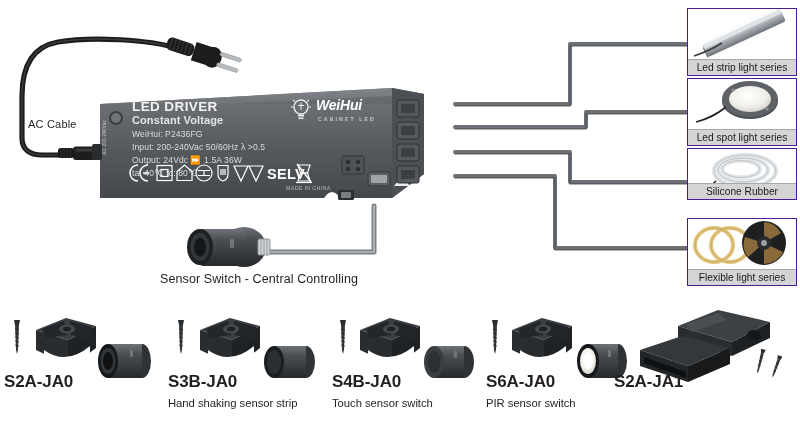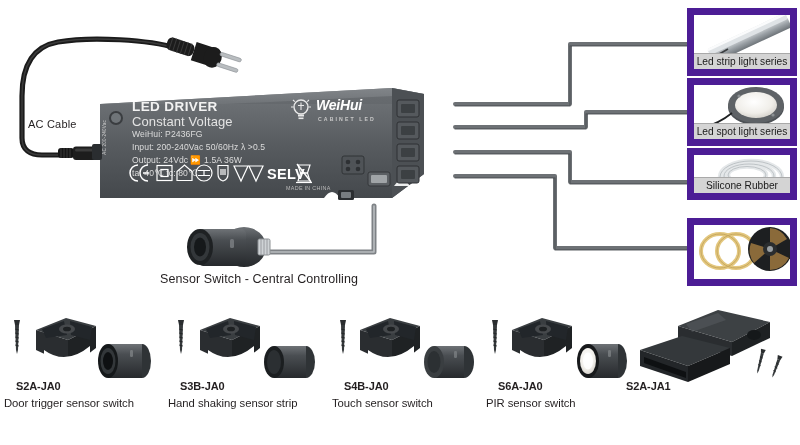--- a/index.html
+++ b/index.html
@@ -5,50 +5,50 @@
   html,body{margin:0;padding:0;background:#ffffff;}
   body{width:800px;height:445px;position:relative;overflow:hidden;
        font-family:"Liberation Sans","DejaVu Sans",sans-serif;color:#231f20;}
   .abs{position:absolute;}
   .noselect{user-select:none;}
   #ac-cable-label{left:28px;top:118px;font-size:11px;color:#231f20;letter-spacing:.2px;}
 
   
   #driver{left:92px;top:86px;width:330px;height:120px;}
   #driver-label-title{position:absolute;left:40px;top:14px;font-size:13.5px;font-weight:bold;color:#f2f2f2;letter-spacing:.4px;line-height:1;}
-  #driver-label-sub{position:absolute;left:40px;top:28px;font-size:13px;font-weight:normal;color:#e3e3e3;letter-spacing:.1px;}
+  #driver-label-sub{position:absolute;left:40px;top:28px;font-size:11px;font-weight:bold;color:#e3e3e3;letter-spacing:.1px;}
   .spec{position:absolute;left:40px;font-size:8.6px;color:#dcdcdc;letter-spacing:.1px;white-space:nowrap;}
   #spec0{top:43px;} #spec1{top:56px;} #spec2{top:69px;} #spec3{top:82px;}
   #made-in{position:absolute;left:194px;top:99px;font-size:5.4px;color:#b9b9b9;letter-spacing:.3px;}
   #brand{position:absolute;left:198px;top:11px;width:116px;height:28px;}
   #brand-name{position:absolute;left:26px;top:0px;font-size:14px;font-weight:bold;color:#ffffff;letter-spacing:-.2px;font-style:italic;}
   #brand-tag{position:absolute;left:28px;top:19px;font-size:5.2px;color:#c9c9c9;letter-spacing:2.1px;font-weight:bold;}
   #certs{position:absolute;left:38px;top:76px;}
   #ac-side-text{position:absolute;left:10px;top:34px;}
   .vtext{font-size:4.6px;color:#cfcfcf;letter-spacing:.2px;
          writing-mode:vertical-rl;transform:rotate(180deg);white-space:nowrap;}
 
   
   #central-caption{left:160px;top:272px;font-size:12.5px;letter-spacing:.1px;}
 
   
   .panel{position:absolute;left:687px;width:110px;background:#ffffff;
-         border:7px solid #4c1d95;box-sizing:border-box;}
+         border:1px solid #4c1d95;box-sizing:border-box;}
   .panel-img{position:relative;width:100%;height:100%;overflow:hidden;background:#fff;}
   .panel-cap{position:absolute;left:0;right:0;bottom:0;height:15px;line-height:15px;
              background:#d4d4d4;border-top:1px solid #a9a9a9;text-align:center;
              font-size:10.2px;color:#1a1a1a;white-space:nowrap;}
   #panel0{top:8px;height:68px;}
   #panel1{top:78px;height:68px;}
   #panel2{top:148px;height:52px;}
   #panel3{top:218px;height:68px;}
 
   
   .prod{position:absolute;top:306px;width:160px;height:110px;}
-  .prod-code{position:absolute;bottom:24px;left:14px;font-size:11px;font-weight:bold;letter-spacing:-.1px;text-align:right;}
+  .prod-code{position:absolute;bottom:24px;left:2px;font-size:17px;font-weight:bold;letter-spacing:-.1px;text-align:right;}
   .prod-desc{position:absolute;bottom:7px;left:2px;font-size:11.3px;letter-spacing:-.05px;white-space:nowrap;}
   #prod0{left:2px;} #prod1{left:166px;} #prod2{left:330px;}
   #prod3{left:484px;} #prod4{left:612px;}
   svg{display:block;overflow:visible;}
 </style>
 </head>
 <body>
 
 <svg class="abs" style="left:0;top:0;" width="800" height="445">
   <defs>
@@ -316,20 +316,21 @@
       <circle cx="76" cy="24" r="22" fill="#1d1f21"></circle>
       <g fill="#8a6a3a">
         <path d="M76,24 L76,3 A21,21 0 0,1 93,14 Z"></path>
         <path d="M76,24 L95,33 A21,21 0 0,1 76,45 Z"></path>
         <path d="M76,24 L60,38 A21,21 0 0,1 57,18 Z"></path>
       </g>
       <circle cx="76" cy="24" r="7" fill="#2a2d2f"></circle>
       <circle cx="76" cy="24" r="3" fill="#9aa0a4"></circle>
     </svg>
   </div>
+  <div class="panel-cap">Flexible light series</div>
 </div>
 
 <div class="prod" id="prod0">
   <svg width="160" height="82">
     <g transform="translate(8,14)">
       <path d="M4,0 L10,0 L9,5 L5,5 Z" fill="#2a2d2f"></path>
       <path d="M5,5 L9,5 L8,30 L7,34 L6,30 Z" fill="#35393b"></path>
       <g stroke="#1a1c1e" stroke-width=".7">
         <path d="M5,9 L9,10 M5,13 L9,14 M5,17 L9,18 M5,21 L9,22 M5,25 L9,26"></path>
       </g>
@@ -349,21 +350,20 @@
     <g transform="translate(98,38)">
       <ellipse cx="42" cy="17" rx="9" ry="17" fill="#2f3336"></ellipse>
       <rect x="8" y="0" width="34" height="34" fill="url(#gBarrel)"></rect>
       <ellipse cx="8" cy="17" rx="10" ry="17" fill="#15181a"></ellipse>
       <ellipse cx="8" cy="17" rx="7.5" ry="13" fill="#33373a"></ellipse>
       <ellipse cx="8" cy="17" rx="5" ry="9" fill="#0e1012"></ellipse>
       <rect x="30" y="6" width="3" height="7" rx="1.2" fill="#808487" opacity=".75"></rect>
     </g>
   </svg>
   <div class="prod-code noselect">S2A-JA0</div>
-  <div class="prod-desc noselect">Door trigger sensor switch</div>
 </div>
 
 <div class="prod" id="prod1">
   <svg width="160" height="82">
     <g transform="translate(8,14)">
       <path d="M4,0 L10,0 L9,5 L5,5 Z" fill="#2a2d2f"></path>
       <path d="M5,5 L9,5 L8,30 L7,34 L6,30 Z" fill="#35393b"></path>
       <g stroke="#1a1c1e" stroke-width=".7">
         <path d="M5,9 L9,10 M5,13 L9,14 M5,17 L9,18 M5,21 L9,22 M5,25 L9,26"></path>
       </g>

